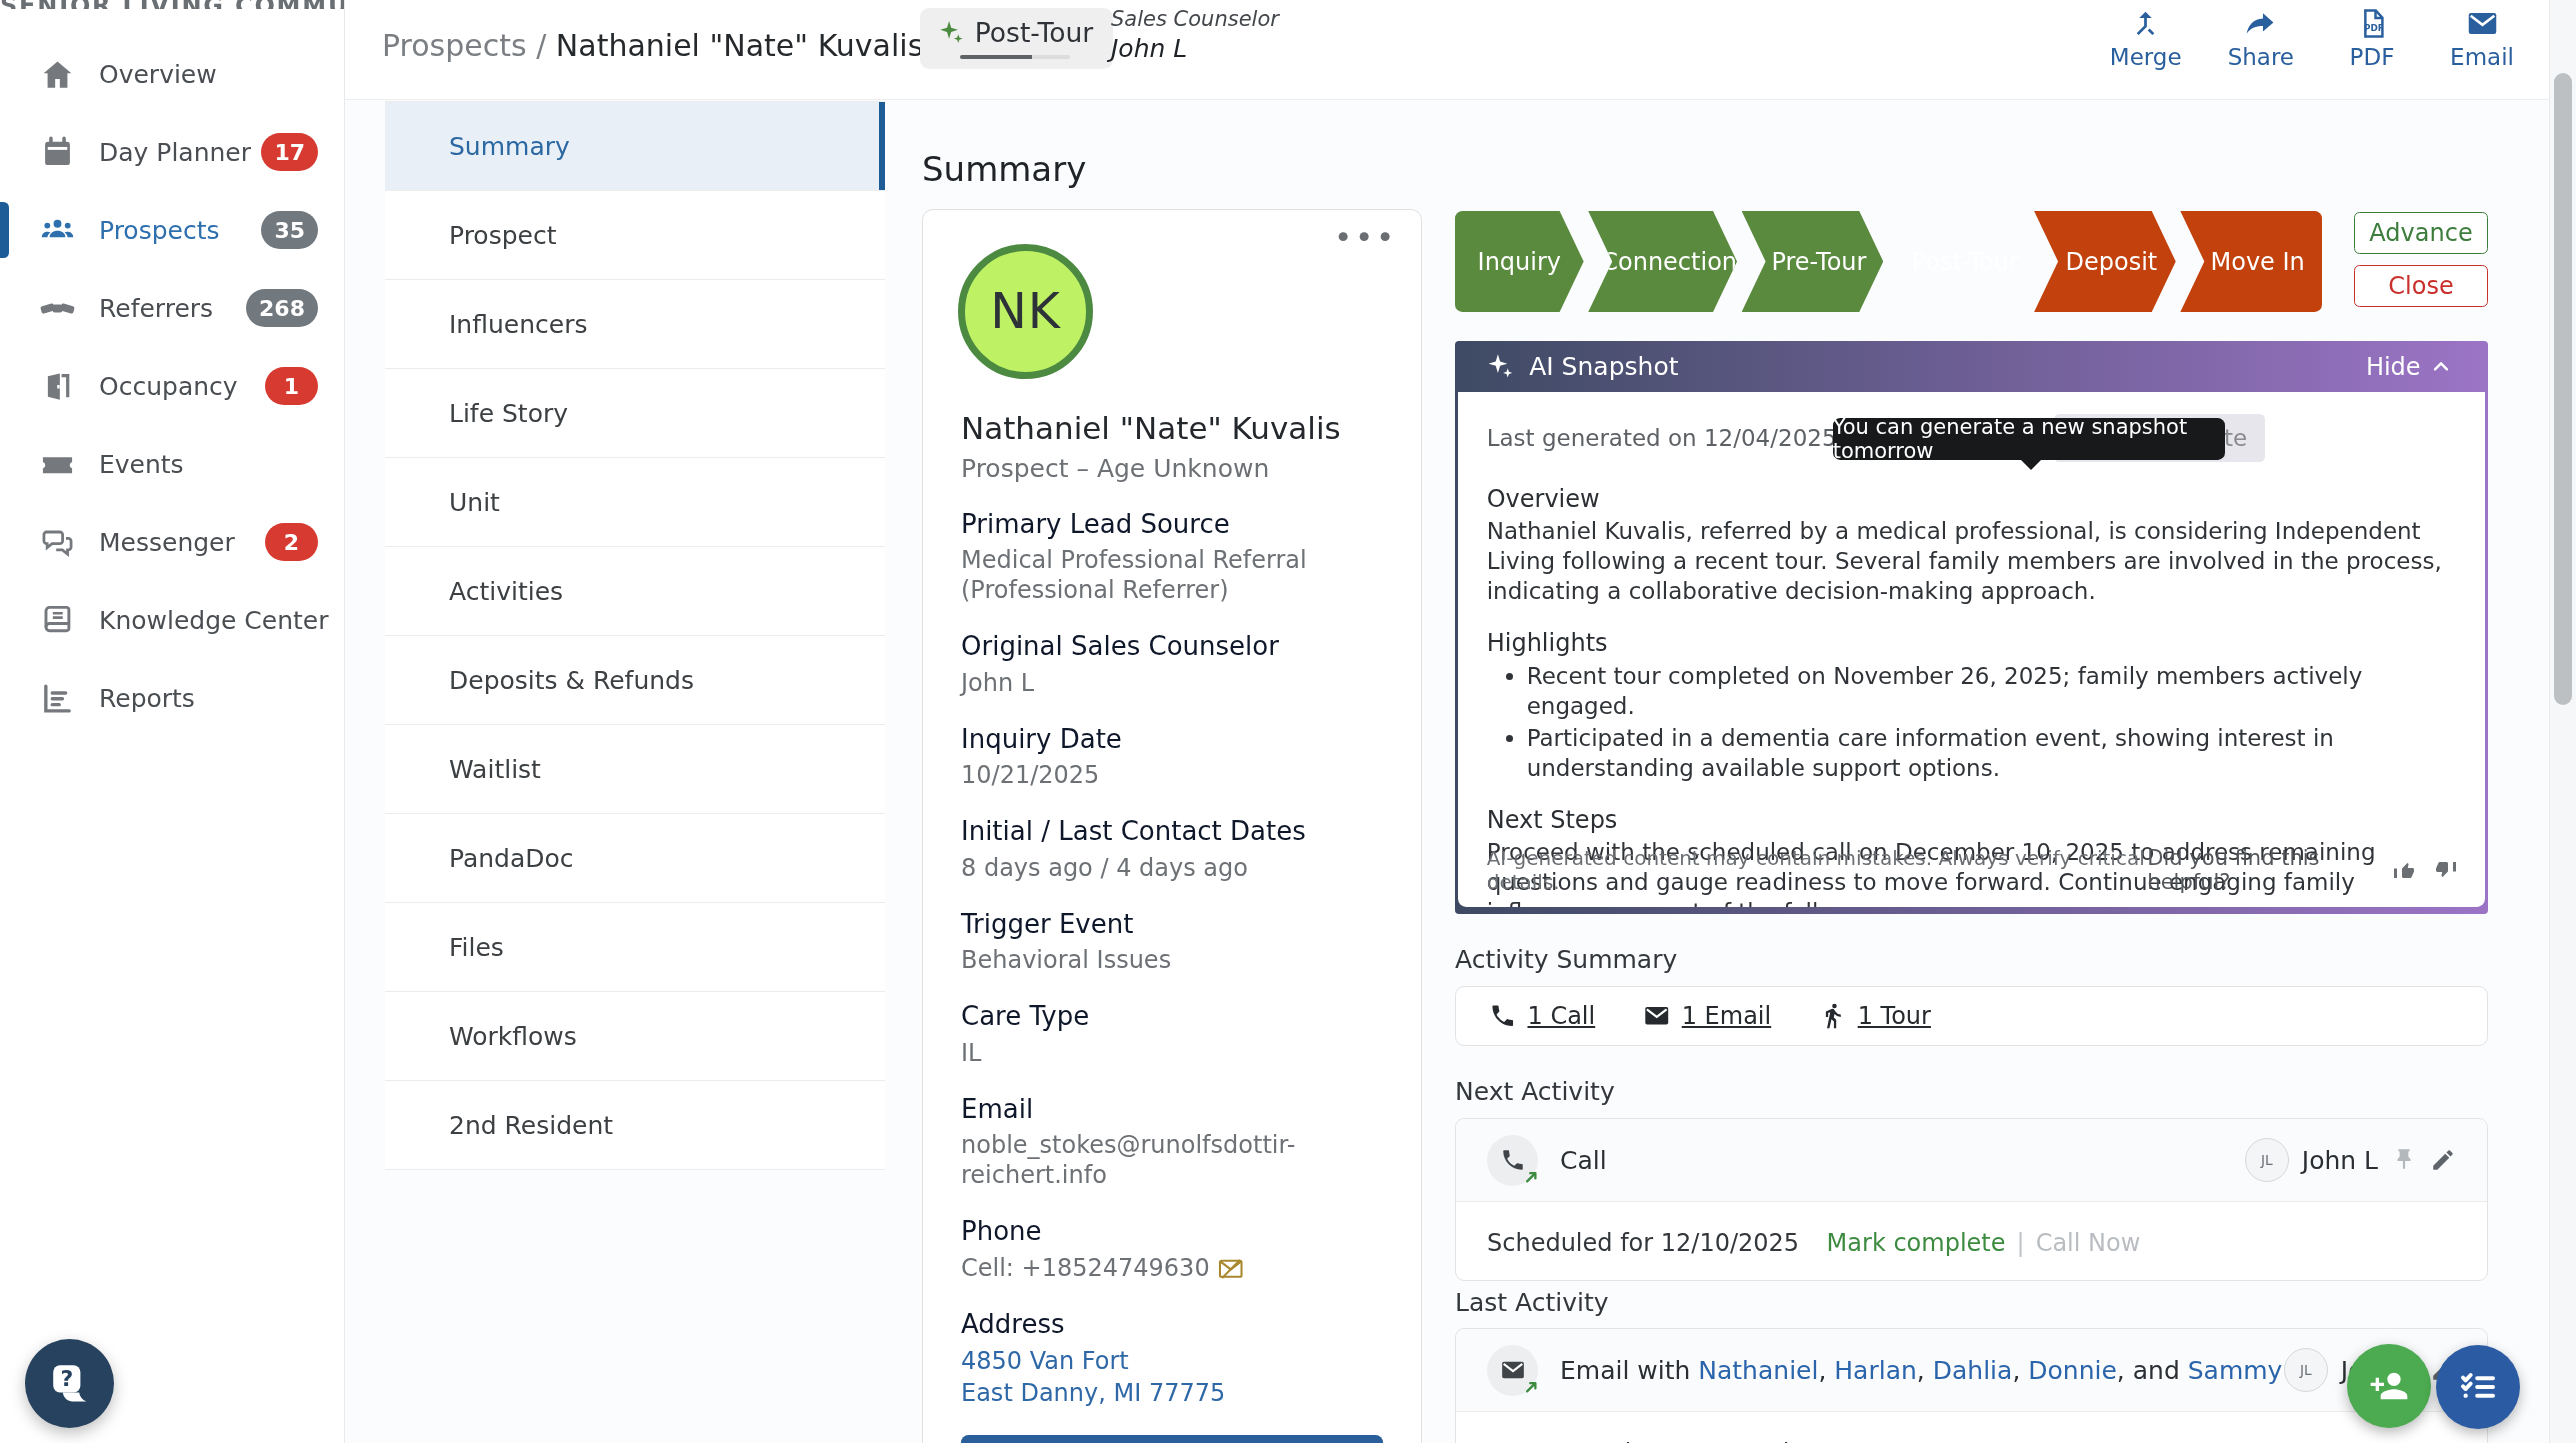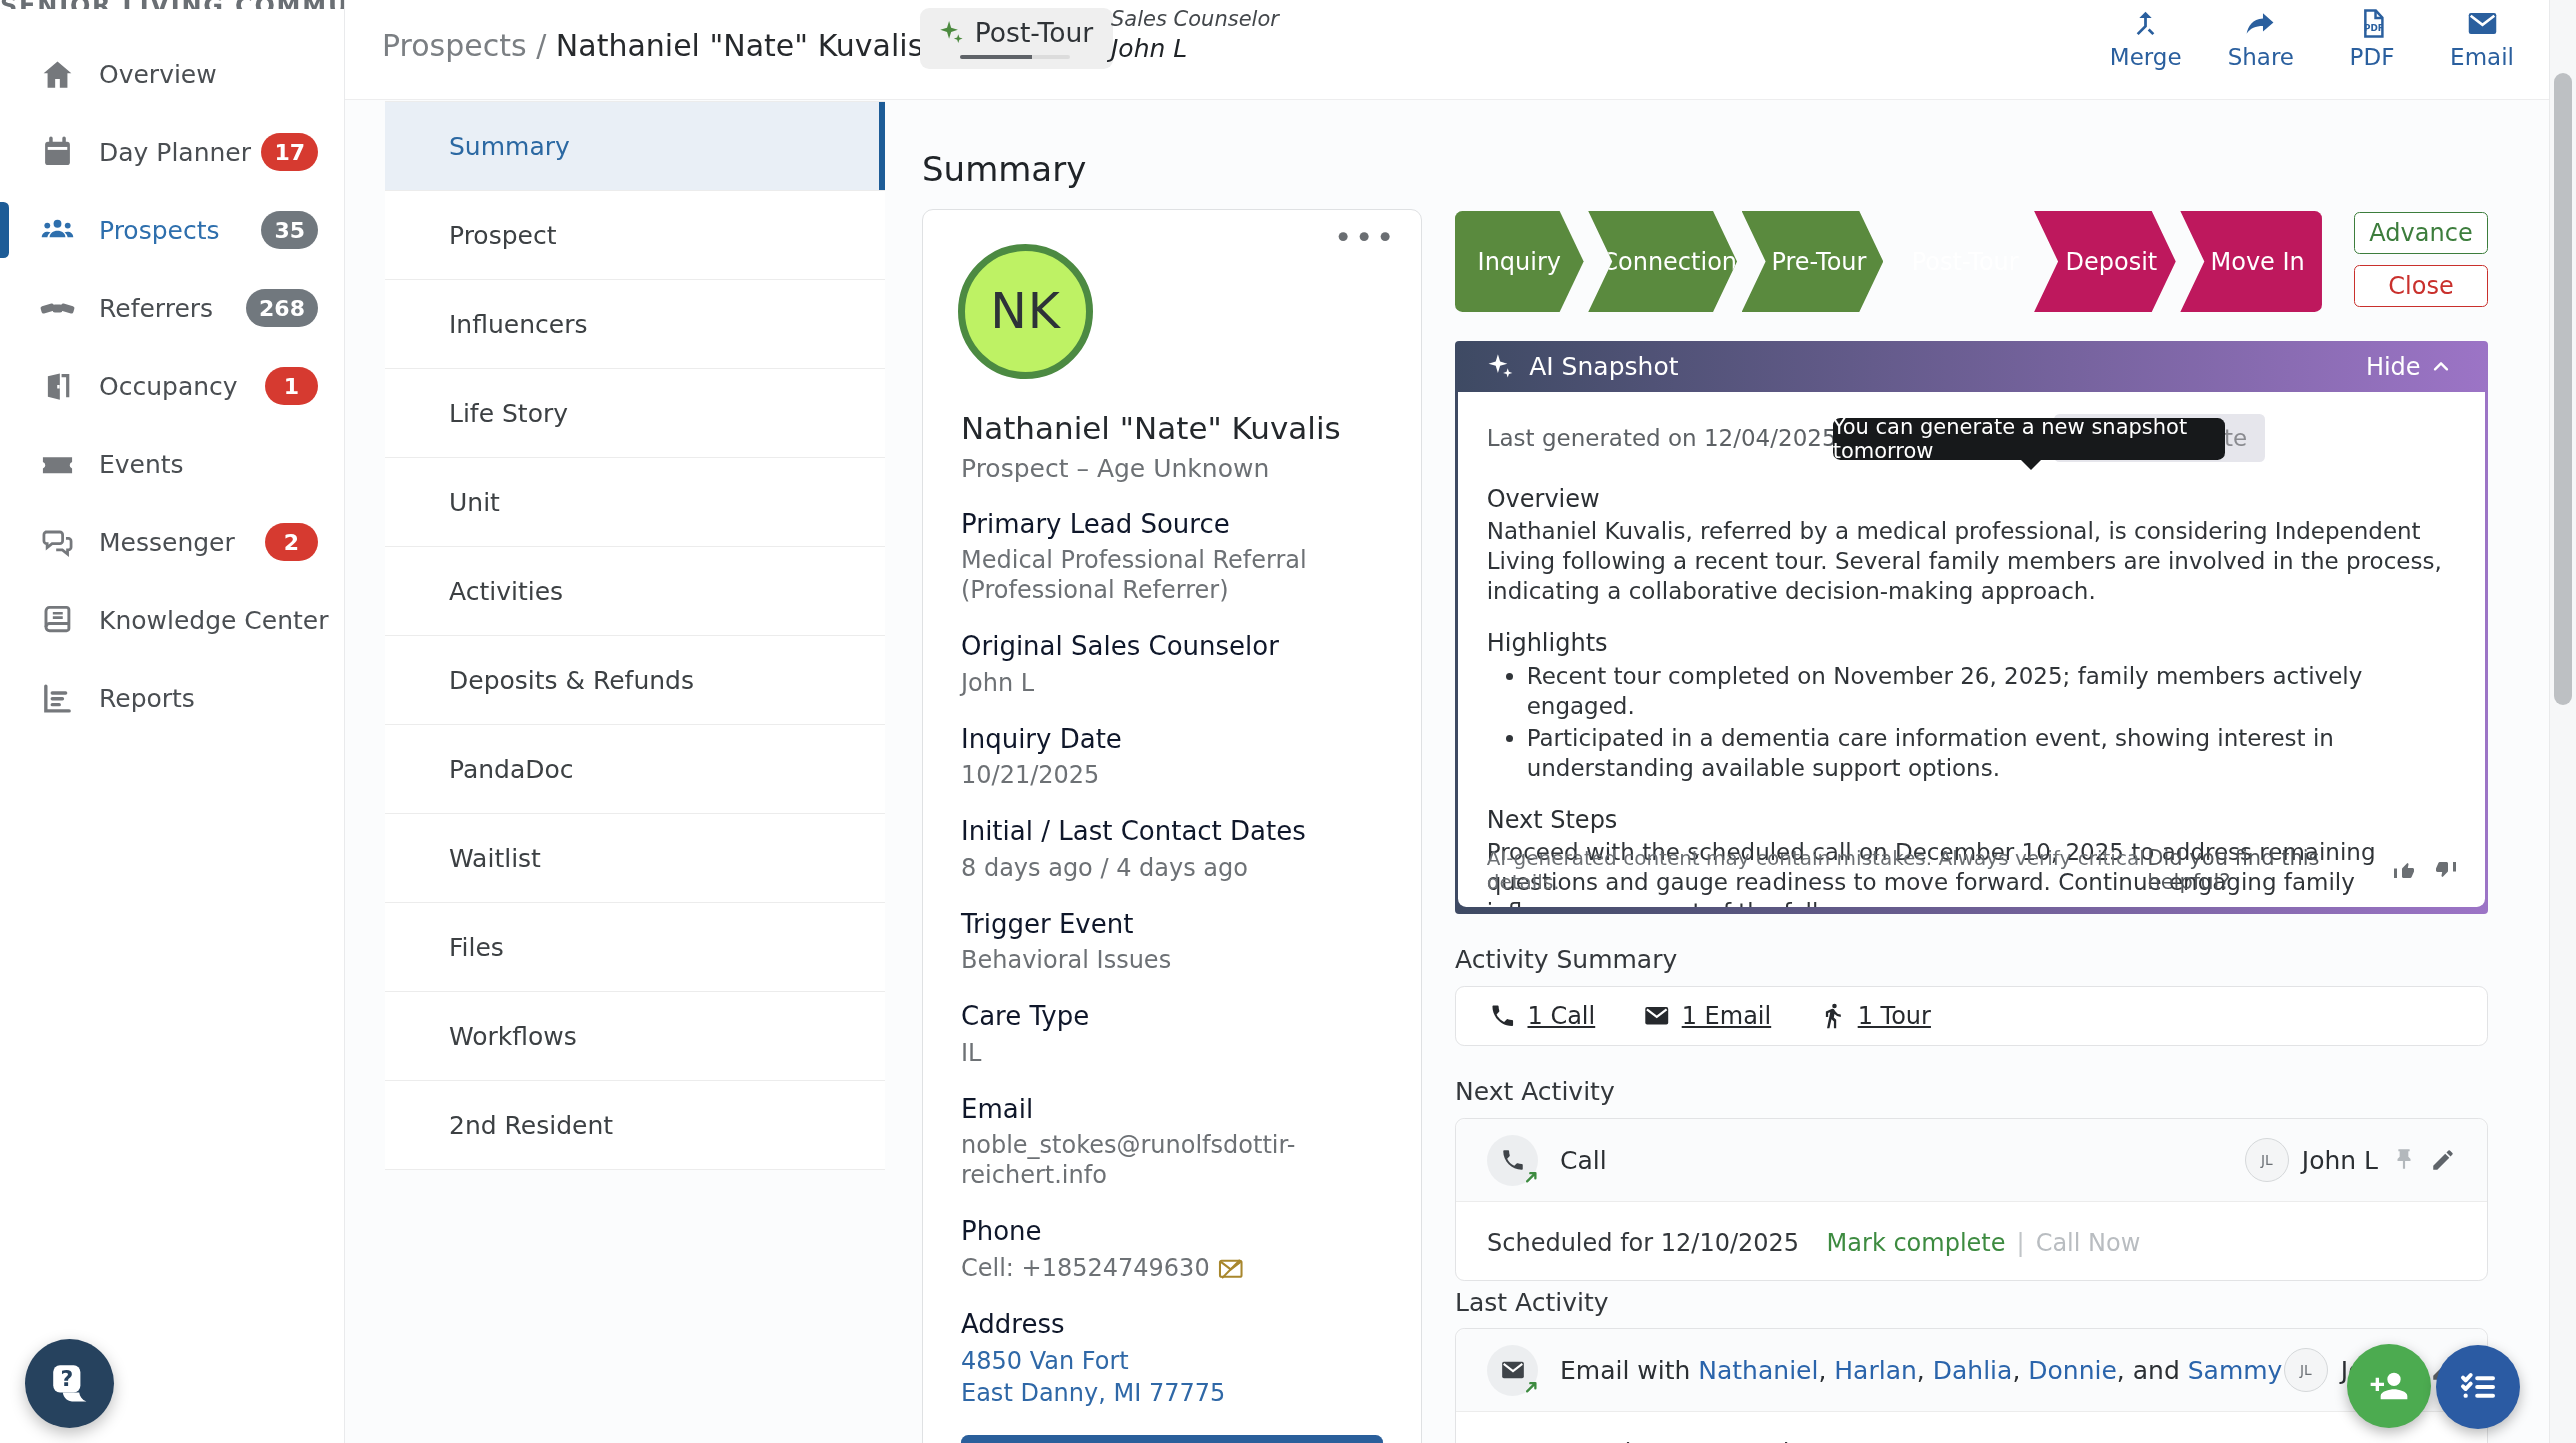--- a/index.html
+++ b/index.html
@@ -68,21 +68,21 @@
   .update-btn{display:block;width:100%;height:60px;margin-top:13px;background:#2a5f9b;color:#fff;border:none;border-radius:7.3px;font-size:26.6px;font-weight:600;font-family:inherit;letter-spacing:0.5px;cursor:pointer;}
 
   
   .pipeline{position:absolute;left:1455px;top:211px;width:867px;height:101px;display:flex;}
   .stage{flex:1;margin-right:4.6px;display:flex;align-items:center;justify-content:center;color:#fff;font-size:24px;cursor:pointer;}
   .stage:last-child{margin-right:0;}
   .stage.mid{clip-path:polygon(0 0,calc(100% - 24px) 0,100% 50%,calc(100% - 24px) 100%,0 100%,24px 50%);padding-left:13px;}
   .stage.first{clip-path:polygon(0 0,calc(100% - 24px) 0,100% 50%,calc(100% - 24px) 100%,0 100%);border-radius:7.3px 0 0 7.3px;}
   .stage.last{clip-path:polygon(0 0,100% 0,100% 100%,0 100%,24px 50%);border-radius:0 7.3px 7.3px 0;padding-left:13px;}
   .st-done{background:#5a8a3e;}
-  .st-next{background:#be185d;}
+  .st-next{background:#c2410c;}
   .adv-btn,.close-btn{position:absolute;left:2354px;width:134px;height:42px;background:#fff;border-radius:5.5px;font-size:24px;font-family:inherit;cursor:pointer;}
   .adv-btn{top:212px;border:1.4px solid #3c7d3c;color:#3c7d3c;}
   .close-btn{top:265px;border:1.4px solid #c9302c;color:#c9302c;}
 
   
   .ai{position:absolute;left:1455px;top:341px;width:1033px;height:573px;border-radius:4px;background:linear-gradient(90deg,#3e4a63,#9c74c6);padding:0 2.7px 7.3px 2.7px;box-sizing:border-box;}
   .ai-head{height:51px;display:flex;align-items:center;justify-content:space-between;padding:0 27.5px;color:#fff;}
   .ai-head .tt{display:flex;align-items:center;gap:13px;font-size:25px;font-weight:500;}
   .ai-head .tt .ic{width:31px;height:31px;color:#fff;}
   .ai-hide{display:flex;align-items:center;gap:9.2px;font-size:24px;color:#fff;cursor:pointer;background:none;border:none;font-family:inherit;}
@@ -386,22 +386,22 @@
   </header>
 
   <nav class="tabs" id="tabs-col">
   <div class="tab active">Summary</div>
   <div class="tab">Prospect</div>
   <div class="tab">Influencers</div>
   <div class="tab">Life Story</div>
   <div class="tab">Unit</div>
   <div class="tab">Activities</div>
   <div class="tab">Deposits &amp; Refunds</div>
+  <div class="tab">Waitlist</div>
   <div class="tab">PandaDoc</div>
-  <div class="tab">Waitlist</div>
   <div class="tab">Files</div>
   <div class="tab">Workflows</div>
   <div class="tab">2nd Resident</div>
     </nav>
 
   <h1 class="page-title">Summary</h1>
 
   <section class="pcard">
     <div class="dots">•••</div>
     <div class="avatar">NK</div>

